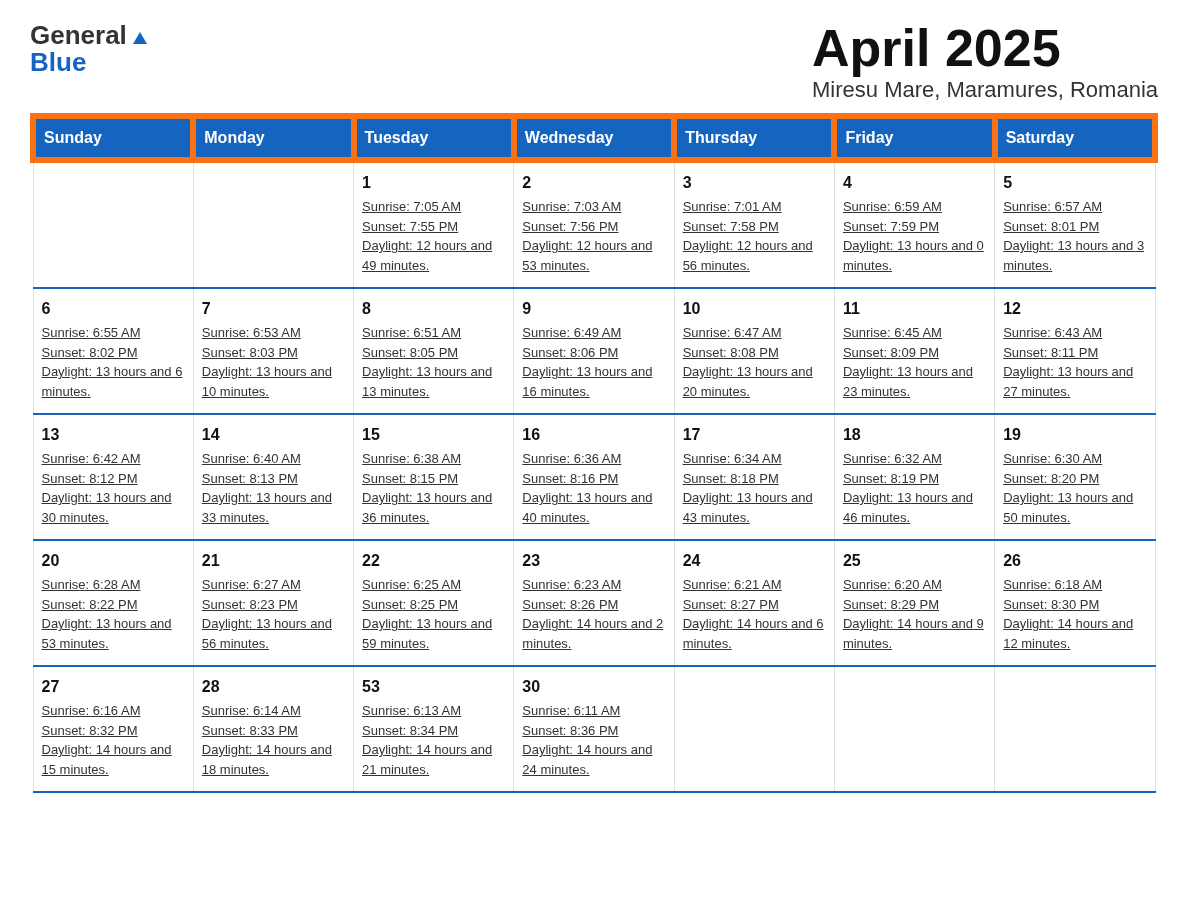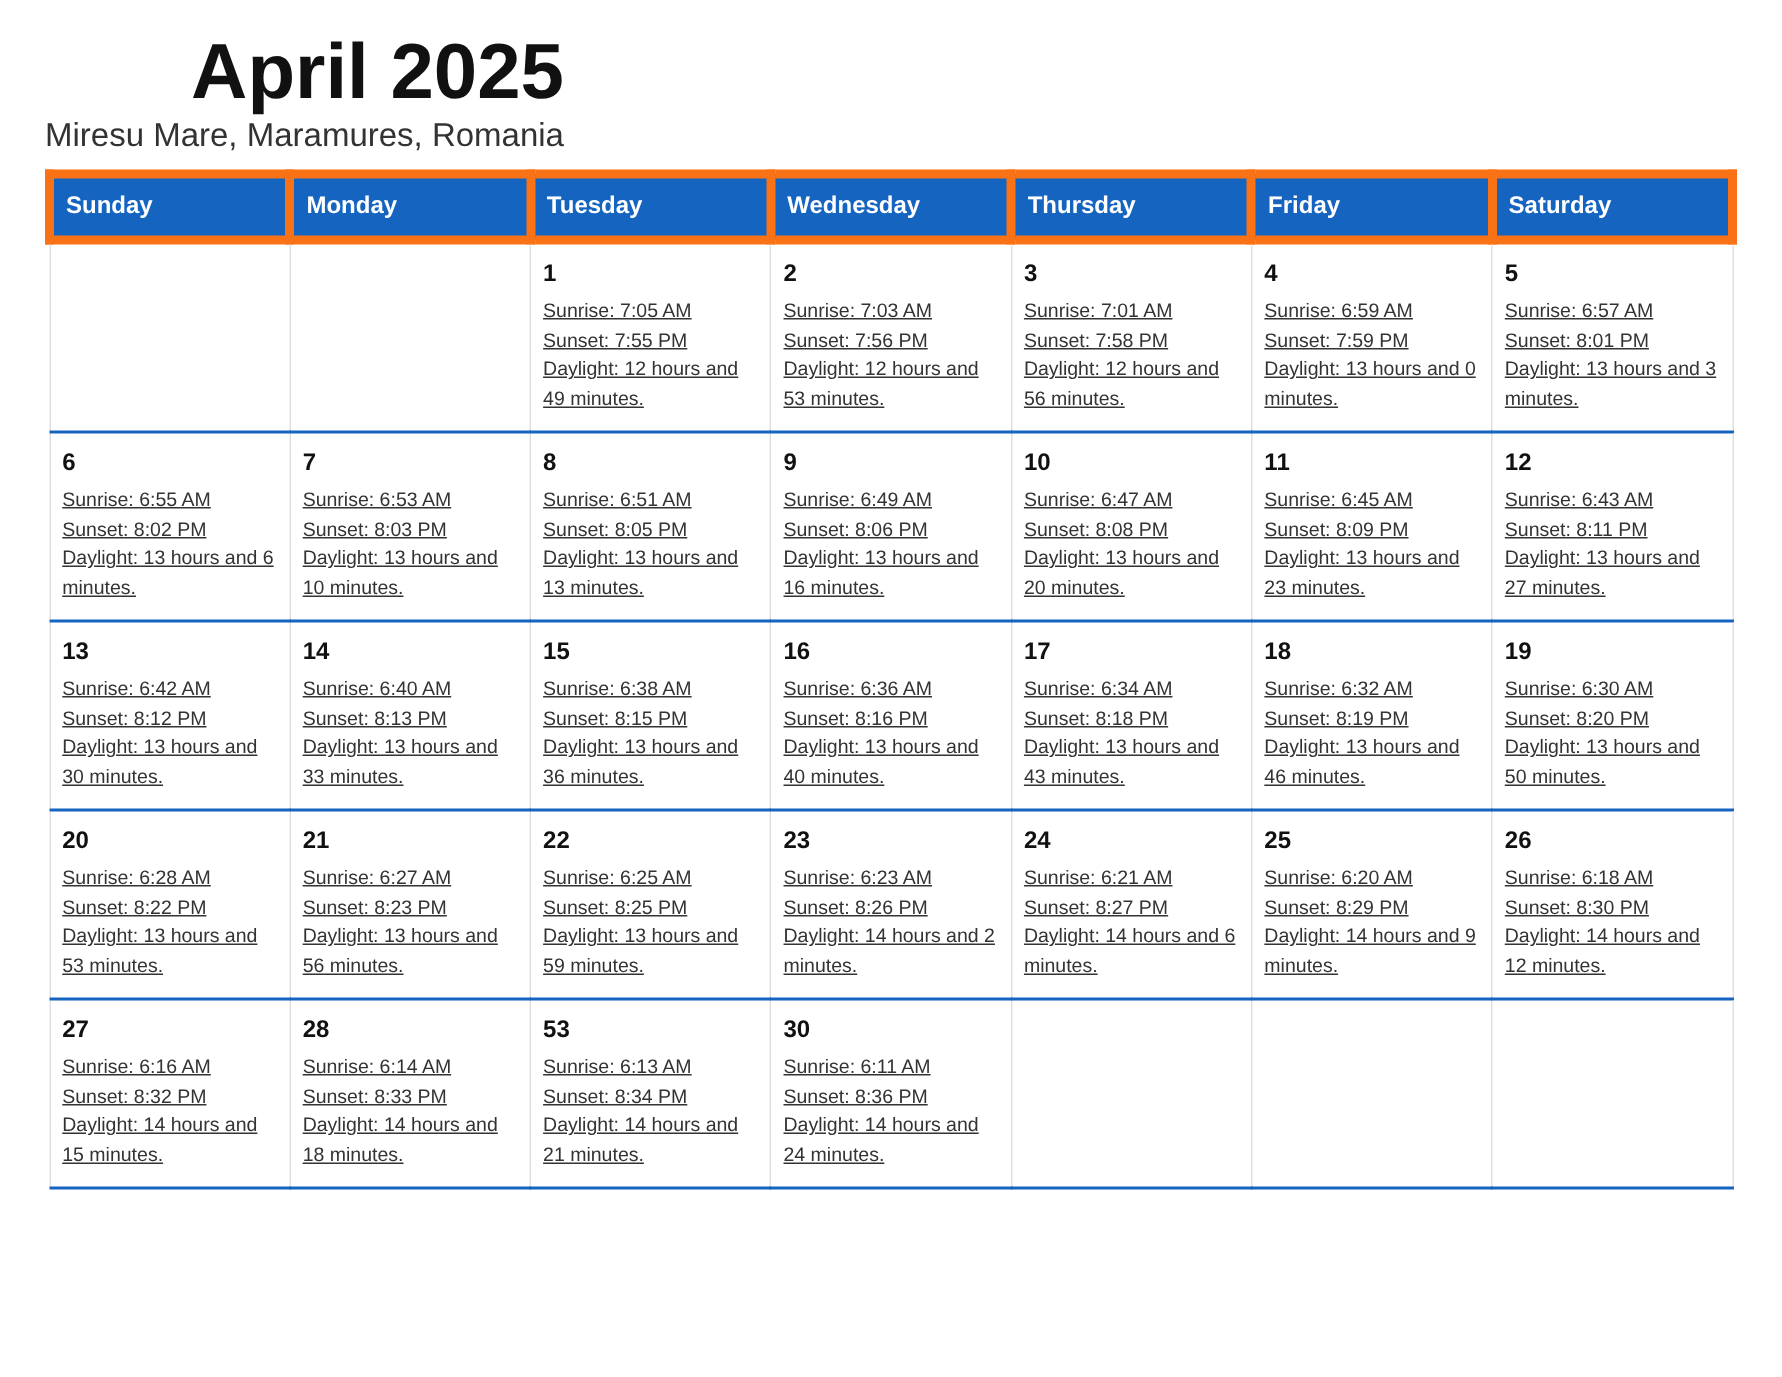--- a/index.html
+++ b/index.html
@@ -11,21 +11,21 @@
       min-height: 918px;
       padding: 20px 30px;
     }
     .header {
       display: flex;
       justify-content: space-between;
       align-items: flex-start;
       margin-bottom: 10px;
     }
     .title-block {
-      text-align: right;
+      text-align: left;
     }
     .title-block h1 {
       font-size: 52px;
       font-weight: 900;
       color: #111;
       line-height: 1.1;
     }
     .title-block h2 {
       font-size: 22px;
       font-weight: 400;
@@ -72,20 +72,31 @@
     }
     .logo-row {
       display: flex;
       align-items: center;
     }
   </style>
 </head>
 <body>
 
 <div class="header">
+  <div class="logo-row">
+    <div style="display:flex;flex-direction:column;align-items:flex-start;">
+      <div style="display:flex;align-items:center;">
+        <span style="font-size:26px;font-weight:bold;color:#333;font-family:Arial,sans-serif;">General</span>
+        <svg width="22" height="22" viewBox="0 0 22 22" style="margin-left:2px;margin-top:2px;">
+          <polygon points="4,18 18,18 11,6" fill="#1565c0"></polygon>
+        </svg>
+      </div>
+      <span style="font-size:26px;font-weight:bold;color:#1565c0;font-family:Arial,sans-serif;margin-top:-4px;">Blue</span>
+    </div>
+  </div>
   <div class="title-block">
     <h1>April 2025</h1>
     <h2>Miresu Mare, Maramures, Romania</h2>
   </div>
 </div>
 
 <table>
   <thead>
     <tr>
     <th>Sunday</th>

